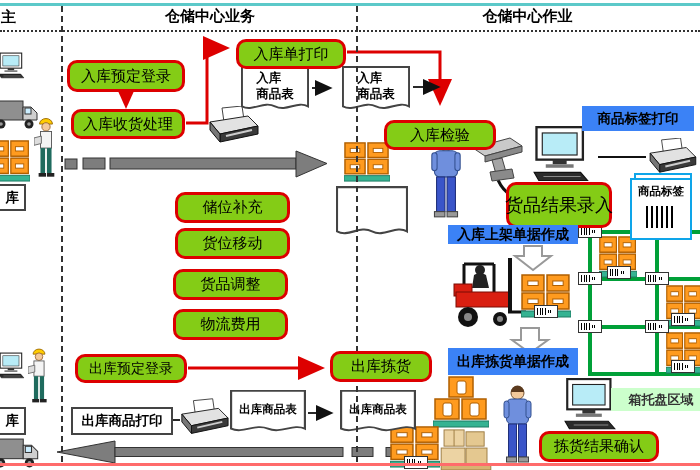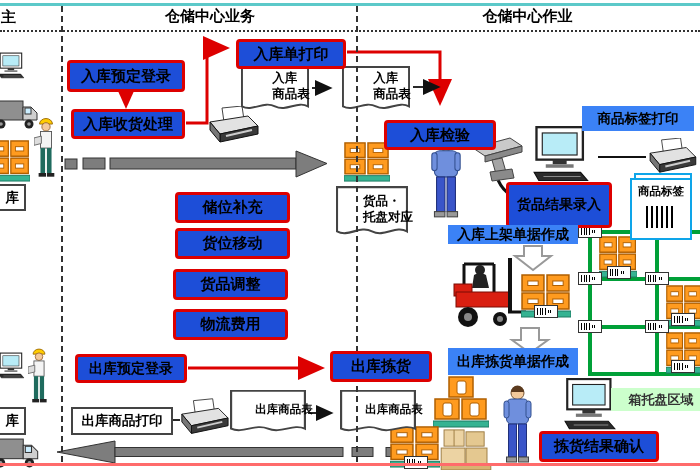--- a/index.html
+++ b/index.html
@@ -1,32 +1,32 @@
 <!DOCTYPE html>
 <html><head>
 <meta charset="utf-8">
 <style>
   html,body{margin:0;padding:0;background:#fff;}
   #stage{position:relative;width:700px;height:470px;overflow:hidden;background:#fff;
          font-family:"DejaVu Sans","Liberation Sans",sans-serif;color:#000;}
   .abs{position:absolute;}
   .hdr{position:absolute;font-weight:bold;font-size:15px;text-align:center;}
-  .pbox{position:absolute;background:#1d4ed8;border:3px solid #dd0000;border-radius:4px;
-        display:flex;align-items:center;justify-content:center;font-weight:bold;
+  .pbox{position:absolute;background:#84cc16;border:3px solid #dd0000;border-radius:10px;
+        display:flex;align-items:center;justify-content:center;font-weight:normal;
         font-size:15px;box-sizing:border-box;white-space:nowrap;}
   .ylabel{position:absolute;background:#3b82f6;display:flex;align-items:center;justify-content:center;
         font-weight:bold;font-size:14px;box-sizing:border-box;white-space:nowrap;}
   .glabel{position:absolute;background:#ccffcc;display:flex;align-items:center;justify-content:center;
         font-weight:bold;font-size:13px;box-sizing:border-box;white-space:nowrap;color:#333;}
   .wbox{position:absolute;background:#fff;border:2px solid #444;display:flex;align-items:center;
         justify-content:center;font-size:13.5px;font-weight:bold;box-sizing:border-box;white-space:nowrap;}
   .vdash{position:absolute;width:0;border-left:2px dashed #333;}
   .hdash{position:absolute;height:0;border-top:2px dotted #333;}
   .rule{position:absolute;left:0;width:700px;}
-  .doc{position:absolute;padding-left:32px;}
+  .doc{position:absolute;}
   .doc svg{position:absolute;left:0;top:0;}
   .doc-text{position:absolute;left:0;top:0;right:0;bottom:8px;display:flex;align-items:center;
         justify-content:center;font-size:12.5px;font-weight:bold;white-space:pre-line;
         line-height:1.25;text-align:left;}
   .doc-text.single{font-size:11.5px;}
   .icon{position:absolute;}
   .bcl{position:absolute;width:24px;height:13px;background:#fff;border:1.5px solid #333;
         box-sizing:border-box;display:flex;align-items:center;padding-left:2px;}
   .bcl::before{content:"";width:9px;height:7px;
         background:repeating-linear-gradient(90deg,#000 0 1px,transparent 1px 2.5px);}
@@ -269,22 +269,20 @@
     <svg width="68" height="48" viewBox="0 0 70 50" preserveAspectRatio="none">
         <path d="M1,1 H69 V42 C58,36 47,48 35,42 C23,36 12,48 1,42 Z" fill="#fff" stroke="#444" stroke-width="2"></path>
       </svg>
     <div class="doc-text">入库
 商品表</div>
   </div>
   <div class="doc" style="left:336px;top:186px;width:72px;height:54px">
     <svg width="72" height="54" viewBox="0 0 70 50" preserveAspectRatio="none">
         <path d="M1,1 H69 V42 C58,36 47,48 35,42 C23,36 12,48 1,42 Z" fill="#fff" stroke="#444" stroke-width="2"></path>
       </svg>
-    <div class="doc-text">货品・
-托盘对应</div>
   </div>
   <div class="doc" style="left:230px;top:390px;width:76px;height:46px">
     <svg width="76" height="46" viewBox="0 0 70 50" preserveAspectRatio="none">
         <path d="M1,1 H69 V42 C58,36 47,48 35,42 C23,36 12,48 1,42 Z" fill="#fff" stroke="#444" stroke-width="2"></path>
       </svg>
     <div class="doc-text single">出库商品表</div>
   </div>
   <div class="doc" style="left:340px;top:390px;width:76px;height:46px">
     <svg width="76" height="46" viewBox="0 0 70 50" preserveAspectRatio="none">
         <path d="M1,1 H69 V42 C58,36 47,48 35,42 C23,36 12,48 1,42 Z" fill="#fff" stroke="#444" stroke-width="2"></path>
@@ -305,21 +303,21 @@
   <div class="rule" style="top:463px;height:3px;background:#ff6b6b"></div>
 
   <div class="hdr" style="left:1px;top:8px">主</div>
   <div class="hdr" style="left:140px;top:7px;width:140px">仓储中心业务</div>
   <div class="hdr" style="left:455px;top:7px;width:145px">仓储中心作业</div>
 
   <div class="pbox" style="left:67px;top:60px;width:118px;height:32px">入库预定登录</div>
   <div class="pbox" style="left:71px;top:109px;width:114px;height:30px">入库收货处理</div>
   <div class="pbox" style="left:236px;top:39px;width:110px;height:30px">入库单打印</div>
   <div class="pbox" style="left:384px;top:120px;width:112px;height:30px">入库检验</div>
-  <div class="pbox" style="left:506px;top:182px;width:106px;height:46px;font-size:14px">货品结果录入</div>
+  <div class="pbox" style="left:506px;top:182px;width:106px;height:46px;font-size:18px">货品结果录入</div>
   <div class="pbox" style="left:175px;top:192px;width:115px;height:31px">储位补充</div>
   <div class="pbox" style="left:175px;top:228px;width:115px;height:31px">货位移动</div>
   <div class="pbox" style="left:173px;top:269px;width:115px;height:31px">货品调整</div>
   <div class="pbox" style="left:173px;top:309px;width:115px;height:31px">物流费用</div>
   <div class="pbox" style="left:330px;top:351px;width:102px;height:31px">出库拣货</div>
   <div class="pbox" style="left:75px;top:354px;width:112px;height:29px;font-size:14px">出库预定登录</div>
   <div class="pbox" style="left:539px;top:431px;width:120px;height:31px">拣货结果确认</div>
 
   <div class="ylabel" style="left:582px;top:106px;width:112px;height:25px;font-size:13.5px">商品标签打印</div>
   <div class="ylabel" style="left:448px;top:225px;width:130px;height:19px">入库上架单据作成</div>

